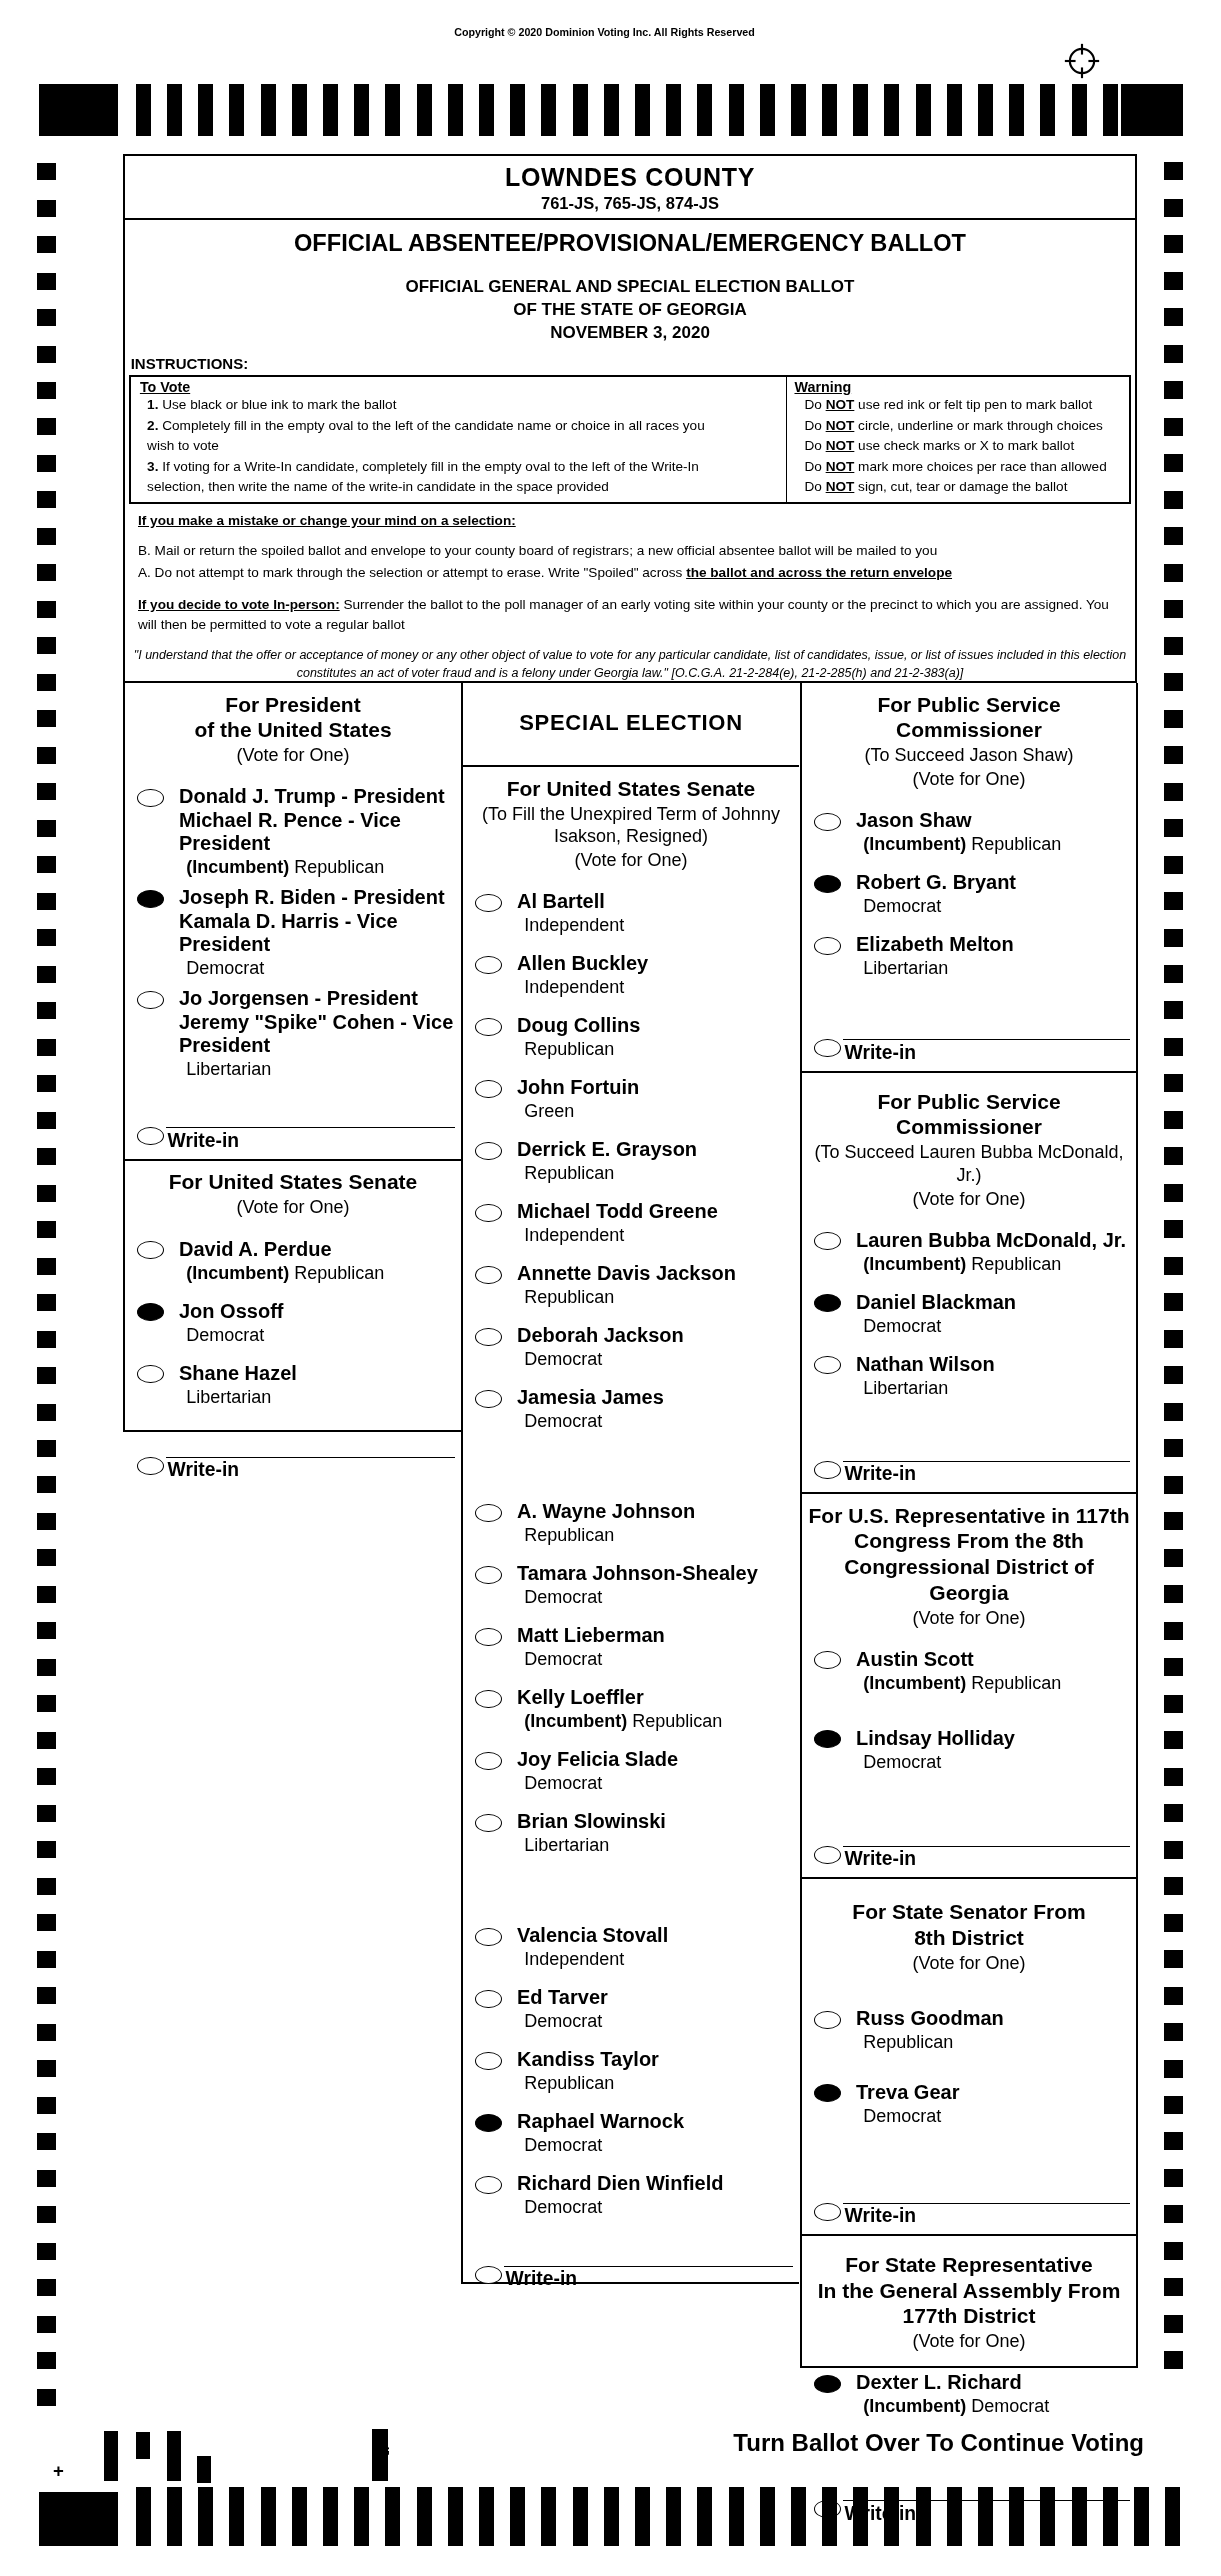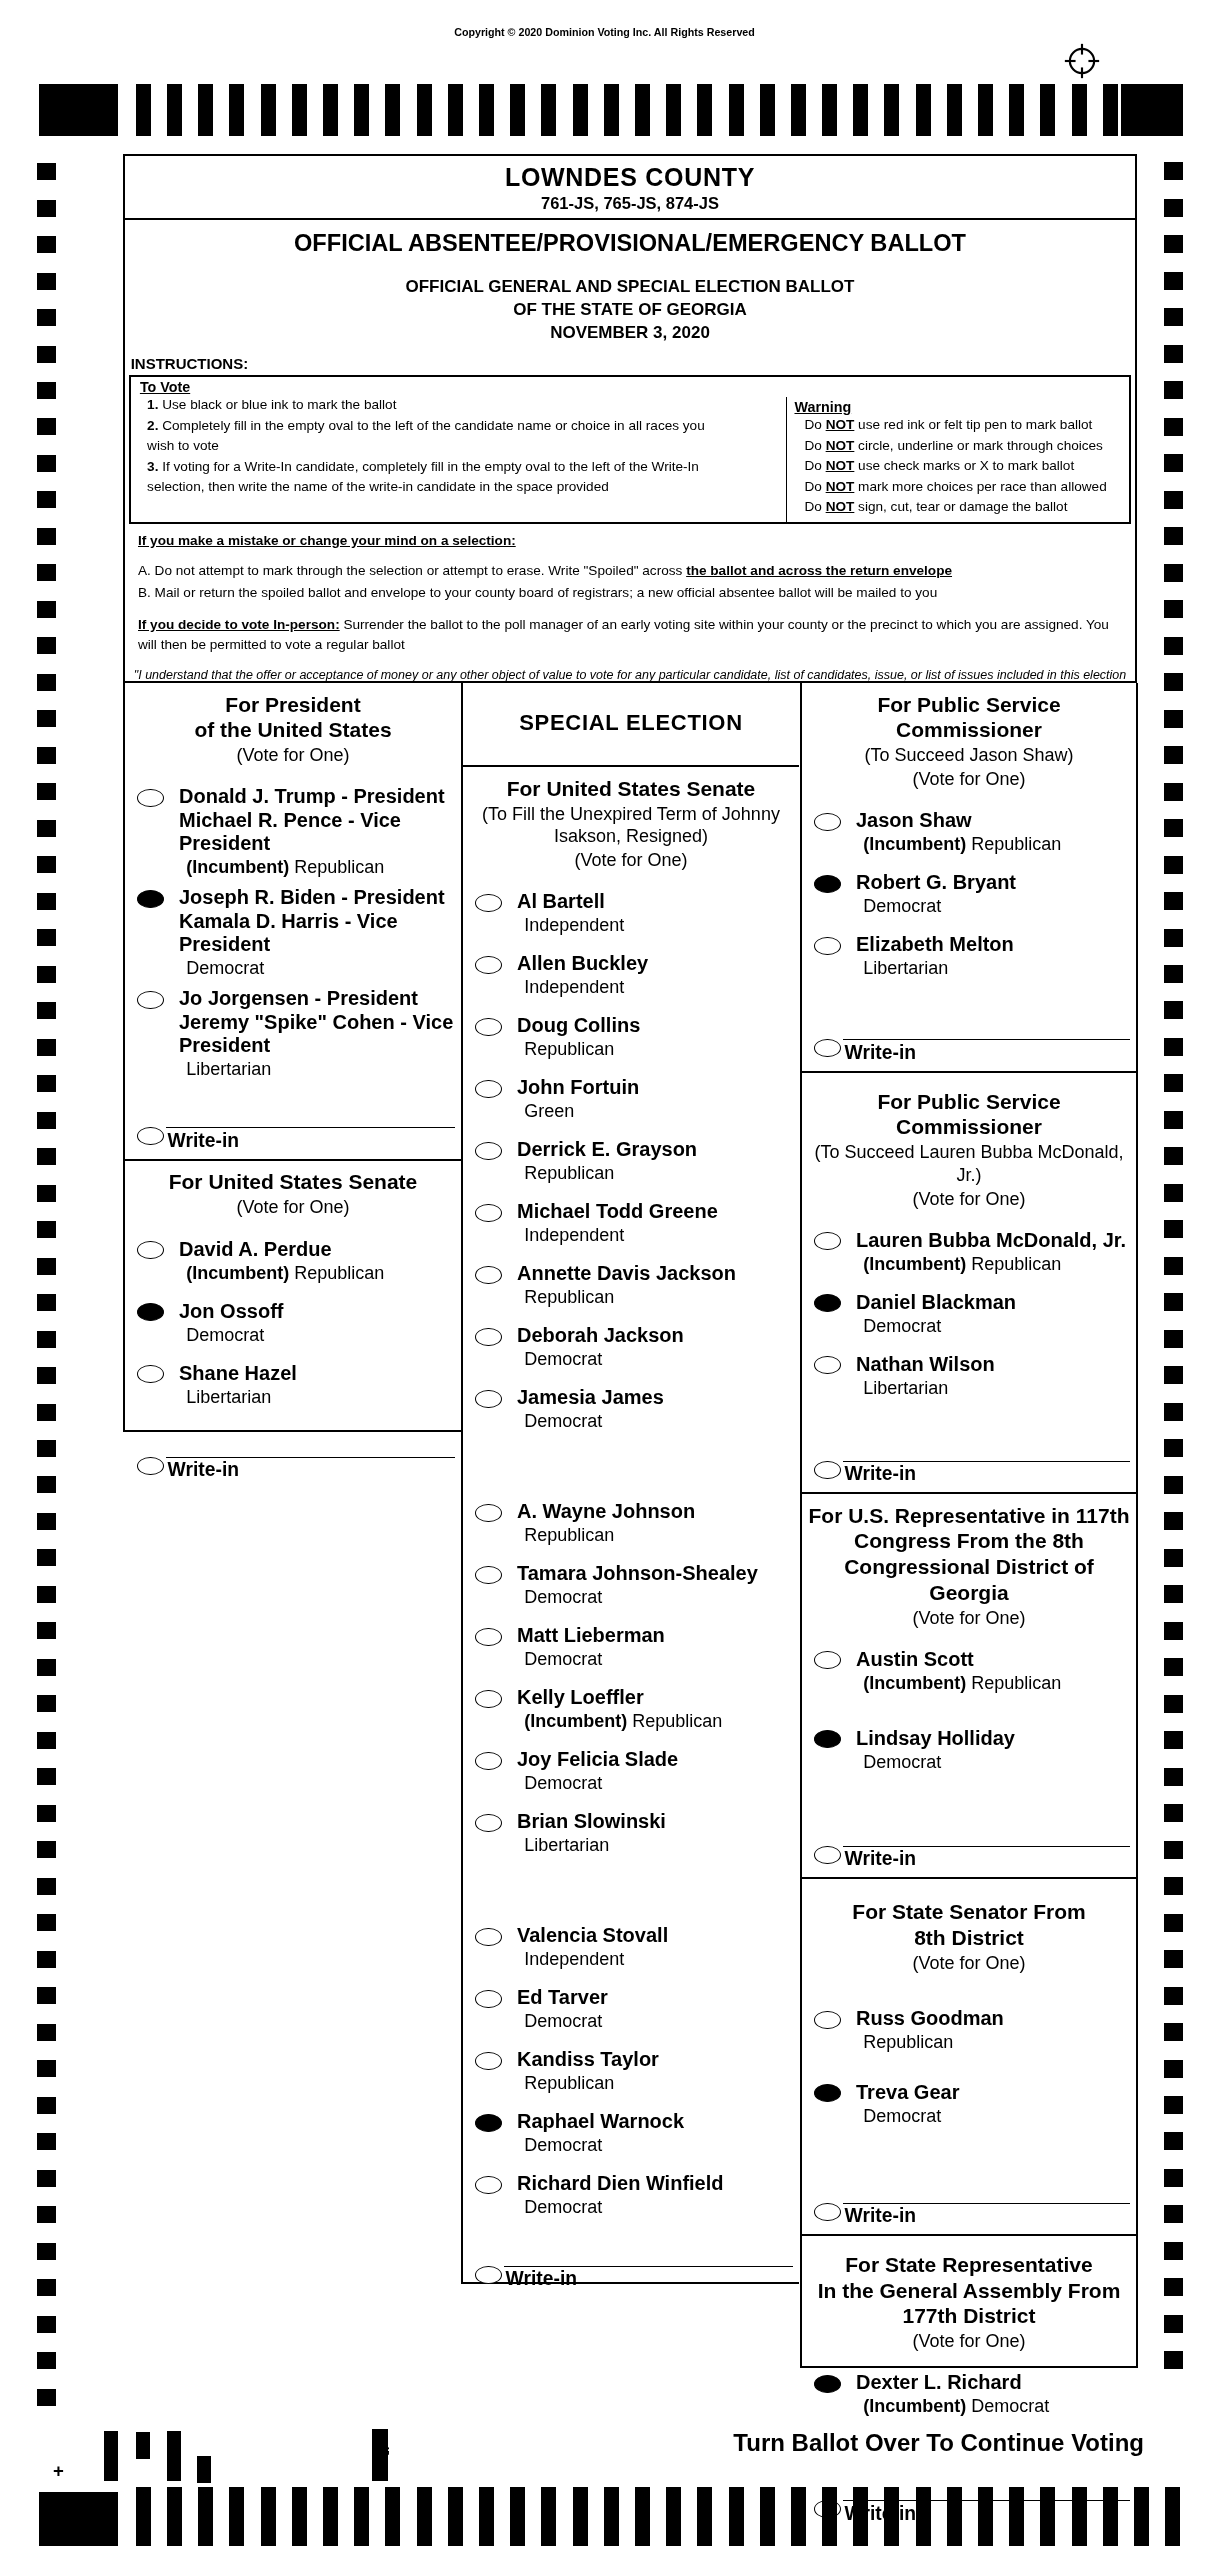--- a/index.html
+++ b/index.html
@@ -21,21 +21,21 @@
   .outerbox{position:absolute;left:123px;top:154px;width:1014px;height:529px;border:2.1px solid #000;background:#fff;}
   .countybox{border-bottom:2.1px solid #000;text-align:center;padding:7.2px 0 5.7px 0;}
   .county-name{font-size:25px;font-weight:bold;letter-spacing:0.7px;}
   .precincts{font-size:16.5px;font-weight:bold;margin-top:1.4px;}
   .titlebox{text-align:center;padding:10px 0 4.3px 0;}
   .ballot-title{font-size:23.6px;font-weight:bold;}
   .subtitles{margin-top:18.6px;font-size:17px;font-weight:bold;line-height:1.35;}
   .instr-label{font-size:15px;font-weight:bold;padding:5.7px 0 2.9px 5.7px;}
   .instrbox{margin:0 4.3px;border:2.1px solid #000;display:flex;min-height:122px;gap:48px;}
   .instr-left{width:607px;padding:2.9px 10px 4.3px 8.6px;}
-  .instr-right{flex:1;border-left:1.4px solid #000;padding:2.9px 7.2px 4.3px 7.2px;margin-top:20px;}
+  .instr-right{flex:1;border-left:1.4px solid #000;padding:2.9px 7.2px 4.3px 7.2px;}
   .instr-h{font-size:14.3px;font-weight:bold;text-decoration:underline;}
   .instr-item{font-size:13.6px;line-height:1.5;margin-left:7.2px;}
   .warn-item{font-size:13.6px;line-height:1.5;margin-left:10px;}
   .warn-item u{font-weight:bold;}
   .mistake{padding:7.2px 10px 0 13px;font-size:13.6px;line-height:1.5;}
   .mistake-h{font-weight:bold;text-decoration:underline;margin-bottom:10px;}
   .mist-line{margin-bottom:1.4px;}
   .mist-ul{font-weight:bold;text-decoration:underline;}
   .inperson{margin-top:11.4px;}
   .inperson .ih{font-weight:bold;text-decoration:underline;}
@@ -275,22 +275,22 @@
             <div class="warn-item">Do <u>NOT</u> use red ink or felt tip pen to mark ballot</div>
             <div class="warn-item">Do <u>NOT</u> circle, underline or mark through choices</div>
             <div class="warn-item">Do <u>NOT</u> use check marks or X to mark ballot</div>
             <div class="warn-item">Do <u>NOT</u> mark more choices per race than allowed</div>
             <div class="warn-item">Do <u>NOT</u> sign, cut, tear or damage the ballot</div>
           </div>
       </div>
     </div>
     <div class="mistake">
       <div class="mistake-h">If you make a mistake or change your mind on a selection:</div>
+      <div class="mist-line">B. Mail or return the spoiled ballot and envelope to your county board of registrars; a new official absentee ballot will be mailed to you</div>
       <div class="mist-line"><span>A. Do not attempt to mark through the selection or attempt to erase.  Write "Spoiled" across </span><span class="mist-ul">the ballot and across the return envelope</span></div>
-      <div class="mist-line">B. Mail or return the spoiled ballot and envelope to your county board of registrars; a new official absentee ballot will be mailed to you</div>
       <div class="inperson"><span class="ih">If you decide to vote In-person:</span><span>  Surrender the ballot to the poll manager of an early voting site within your county or the precinct to which you are assigned.  You will then be permitted to vote a regular ballot</span></div>
     </div>
     <div class="oath">"I understand that the offer or acceptance of money or any other object of value to vote for any particular candidate, list of candidates, issue, or list of issues included in this election constitutes an act of voter fraud and is a felony under Georgia law." [O.C.G.A. 21-2-284(e), 21-2-285(h) and 21-2-383(a)]</div>
   </div>
 
   <div class="col col0" id="col-0">
       <div class="contest">
         <div class="c-head">
           <div class="c-title">For President</div>
           <div class="c-title">of the United States</div>

